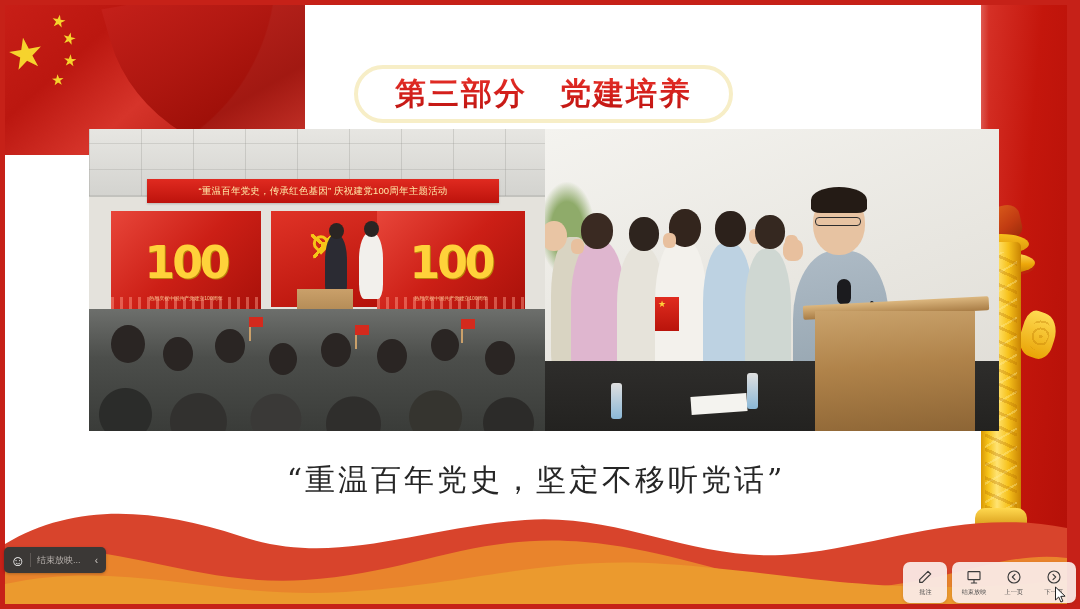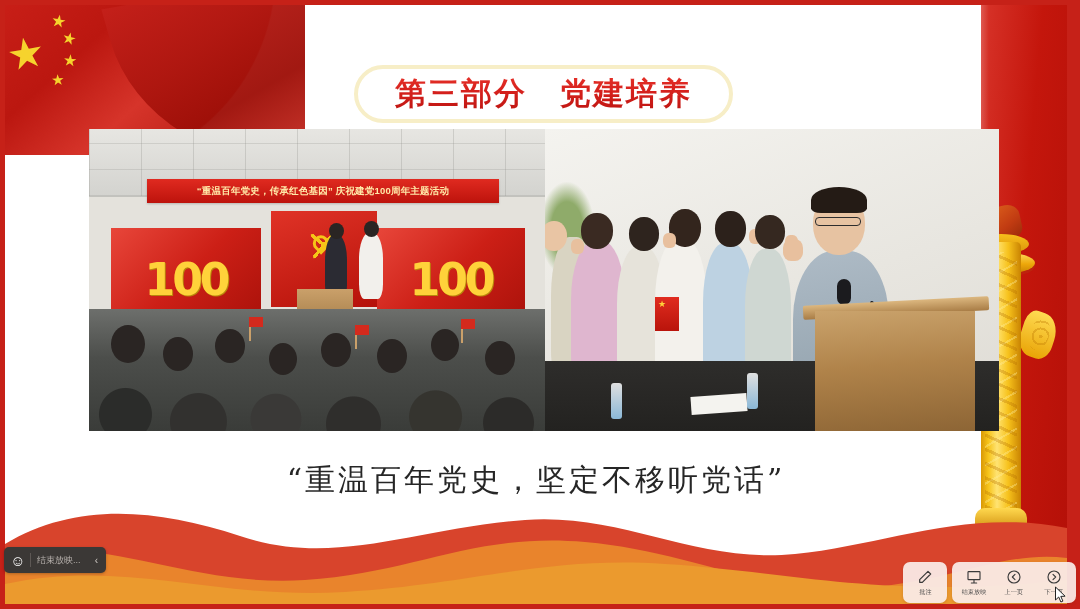--- a/index.html
+++ b/index.html
@@ -127,23 +127,23 @@
   .pl-ceiling:before { content:""; position:absolute; inset:0;
     background:repeating-linear-gradient(90deg, rgba(150,150,145,.32) 0 1px, rgba(255,255,255,0) 1px 52px),
                repeating-linear-gradient(0deg, rgba(150,150,145,.28) 0 1px, rgba(255,255,255,0) 1px 26px); }
   .pl-wall { position:absolute; left:0; top:68px; width:100%; height:112px; background:#e4e2dc; }
   .pl-banner {
     position:absolute; left:58px; top:50px; width:352px; height:24px;
     background:linear-gradient(180deg,#e02a20,#bd130c);
     display:flex; align-items:center; justify-content:center;
     box-shadow:0 1px 2px rgba(0,0,0,.2);
   }
-  .pl-banner span { font-size:9.5px; color:#ffe9a8; font-weight:bold; letter-spacing:.2px; white-space:nowrap; }
+  .pl-banner span { font-size:9.5px; color:#ffe9a8; font-weight:normal; letter-spacing:.2px; white-space:nowrap; }
   .pl-screen {
-    position:absolute; top:99px; height:108px;
+    position:absolute; top:82px; height:108px;
     background:linear-gradient(135deg,#e8463a 0%,#cc1f16 48%,#a61009 100%);
     overflow:hidden;
   }
   .pl-screen.s1 { left:22px; width:150px; }
   .pl-screen.s2 { right:20px; width:148px; }
   .pl-screen .hundred {
     position:absolute; left:50%; top:26px; transform:translateX(-50%);
     font-size:44px; font-weight:bold; color:#ffd23a; letter-spacing:-3px;
     font-family:"DejaVu Sans",sans-serif; text-shadow:1px 1px 0 #b8860b;
   }

